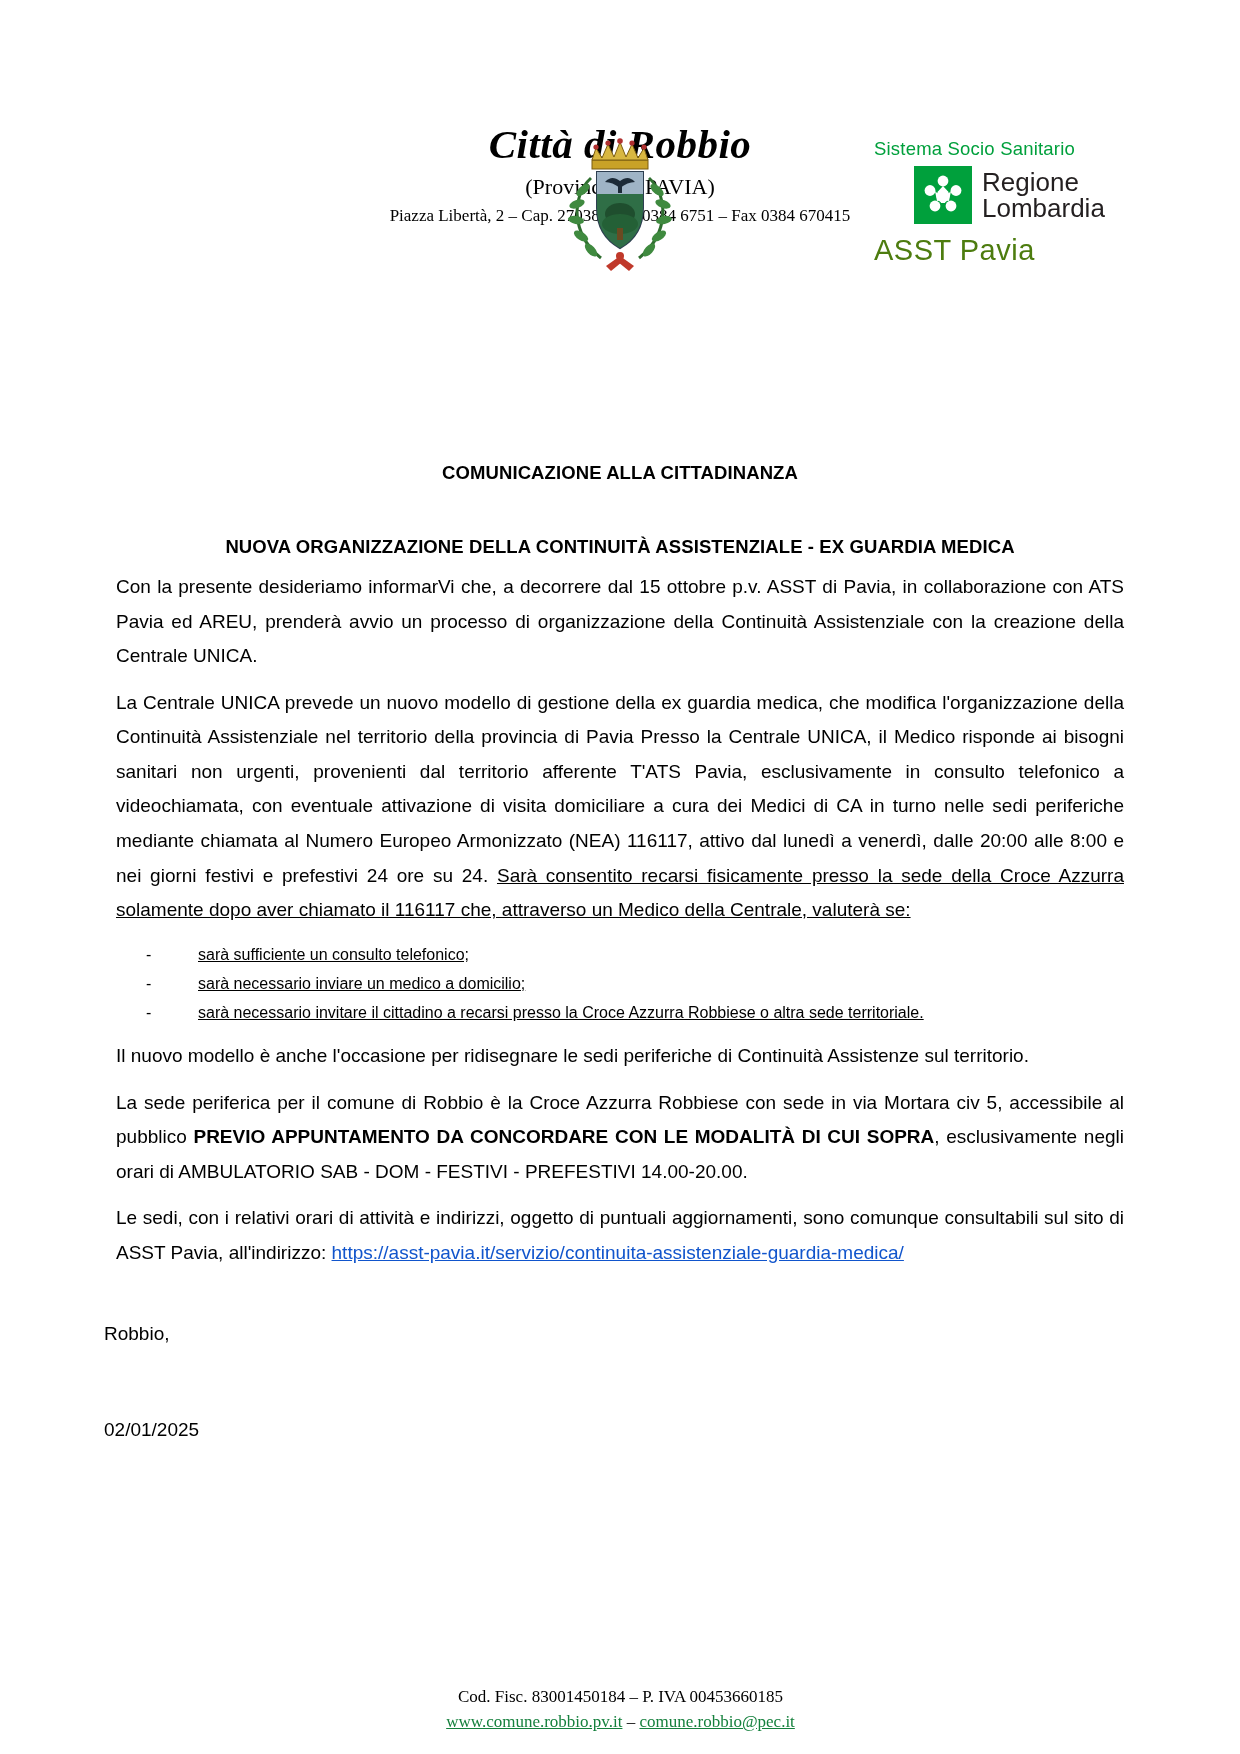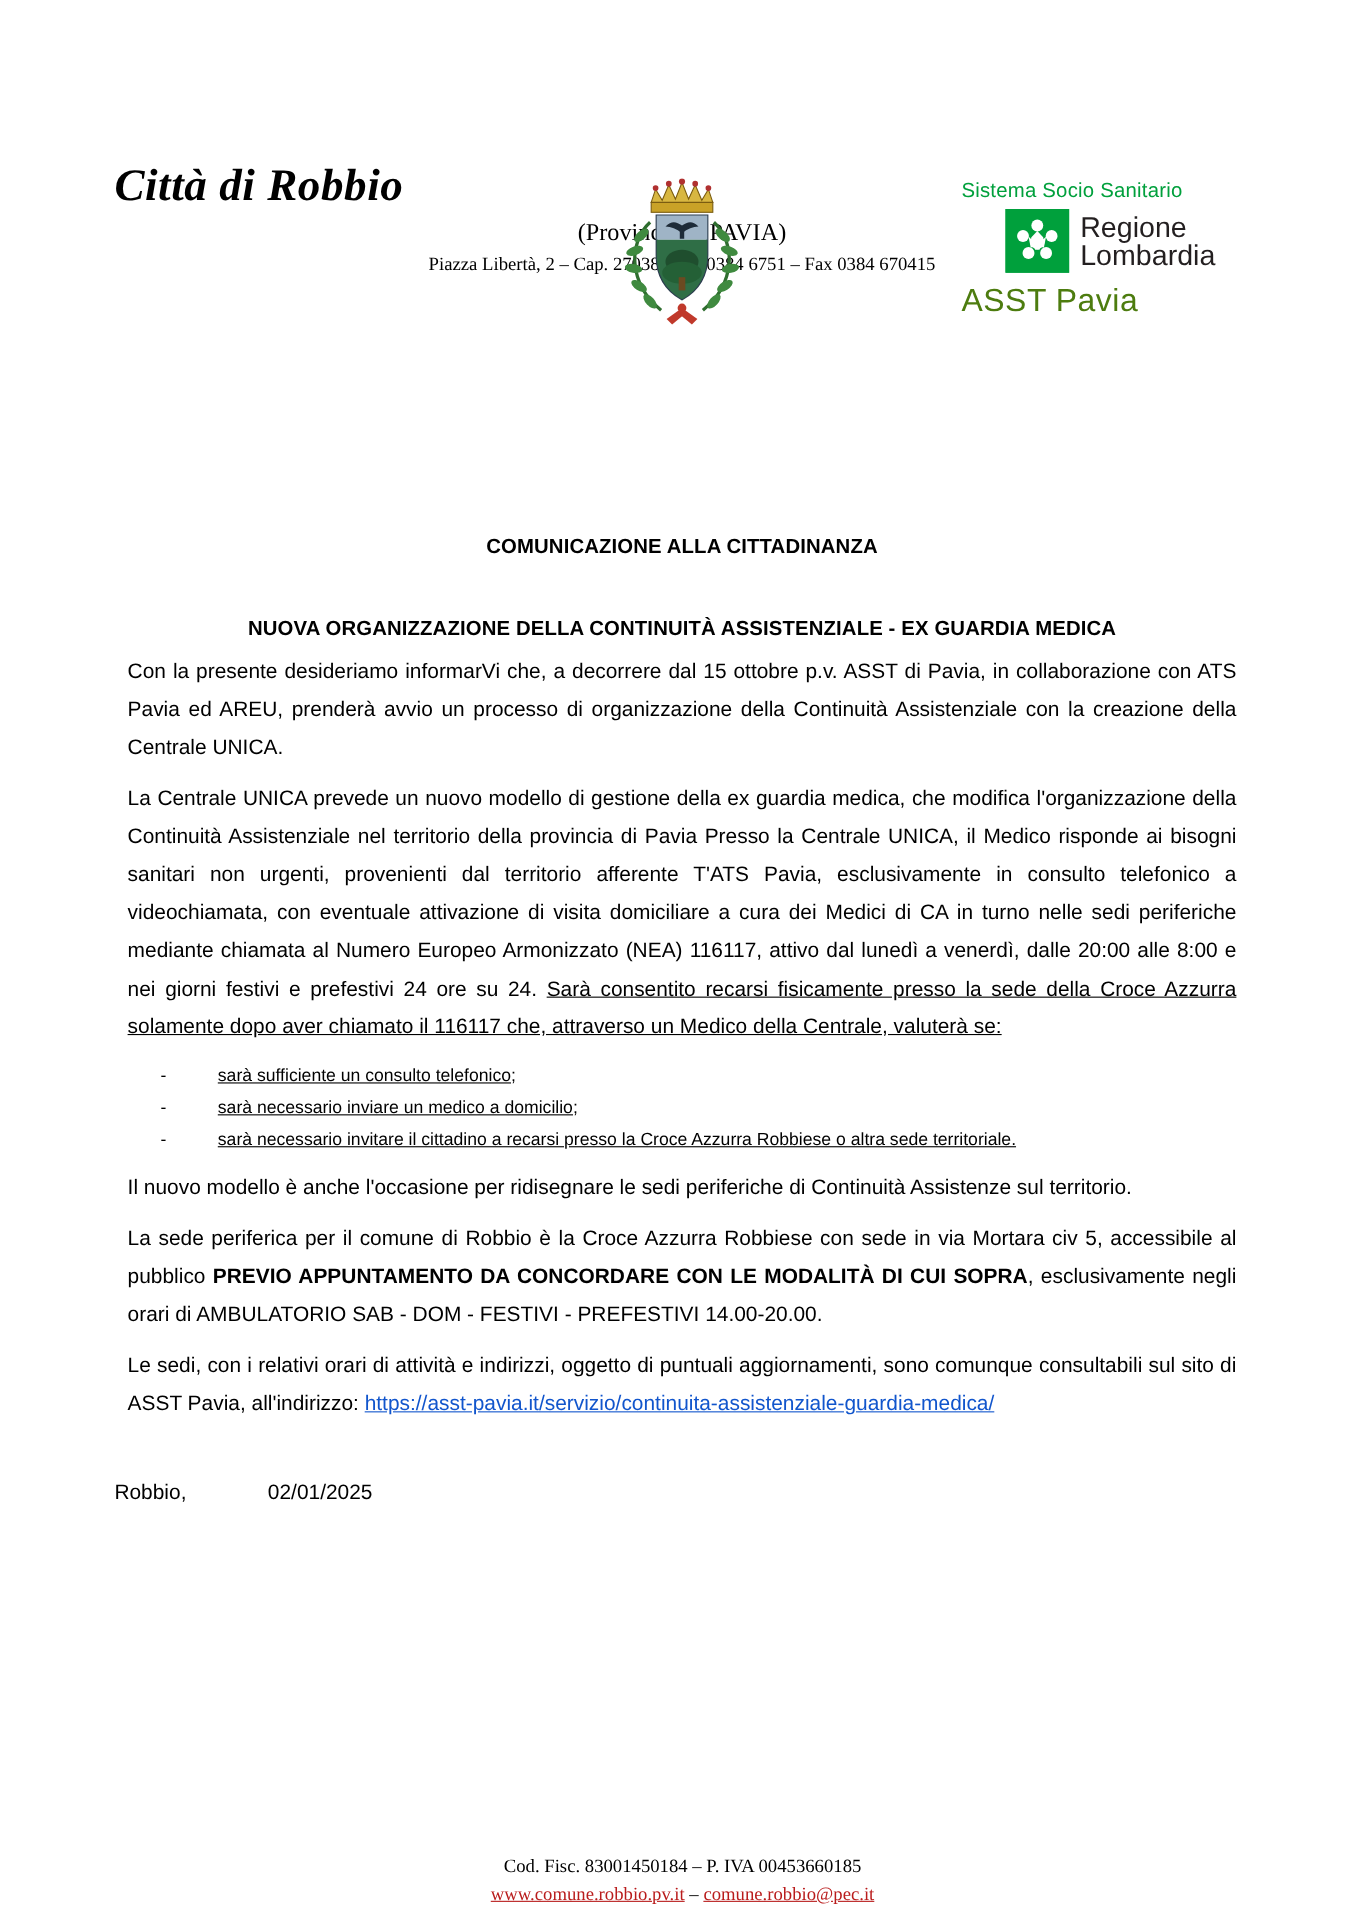--- a/index.html
+++ b/index.html
@@ -68,27 +68,27 @@
     color: #231f20;
     font-weight: 400;
   }
   .asst-pavia {
     font-size: 29px;
     color: #4d7c0f;
     margin-top: 10px;
     letter-spacing: .5px;
   }
   .city-title {
-    text-align: left;
+    text-align: center;
     font-family: "Liberation Serif", serif;
     font-size: 41px;
     font-style: italic;
     font-weight: 700;
     letter-spacing: .5px;
-    margin-top: 104px;
+    margin-top: 80px;
   }
   .city-sub {
     text-align: center;
     font-family: "Liberation Serif", serif;
     font-size: 22px;
     margin-top: 6px;
   }
   .city-addr {
     text-align: center;
     font-family: "Liberation Serif", serif;
@@ -147,34 +147,35 @@
   a.link {
     color: #1155cc;
     text-decoration: underline;
     word-break: break-all;
   }
   .signature {
     font-size: 19px;
     margin-top: 52px;
     display: flex;
     gap: 74px;
+    flex-direction: column;
   }
 
   
   .footer {
     position: absolute;
     left: 1px;
     right: 0;
     bottom: 22px;
     text-align: center;
     font-family: "Liberation Serif", serif;
     font-size: 17px;
   }
   .footer a {
-    color: #b91c1c;
+    color: #15803d;
     text-decoration: underline;
   }
   .footer .line2 {
     margin-top: 5px;
   }
 </style>
 </head>
 <body>
 
 <div class="page">

